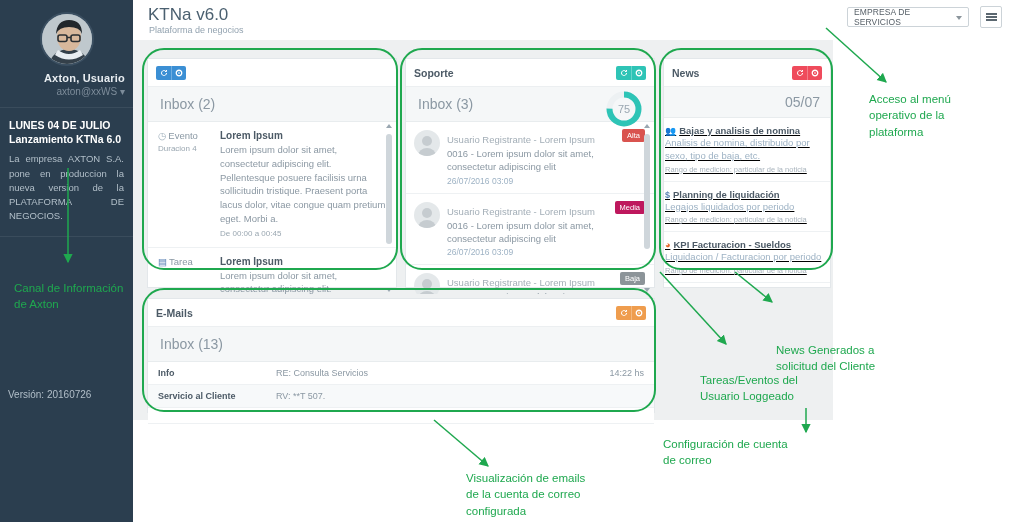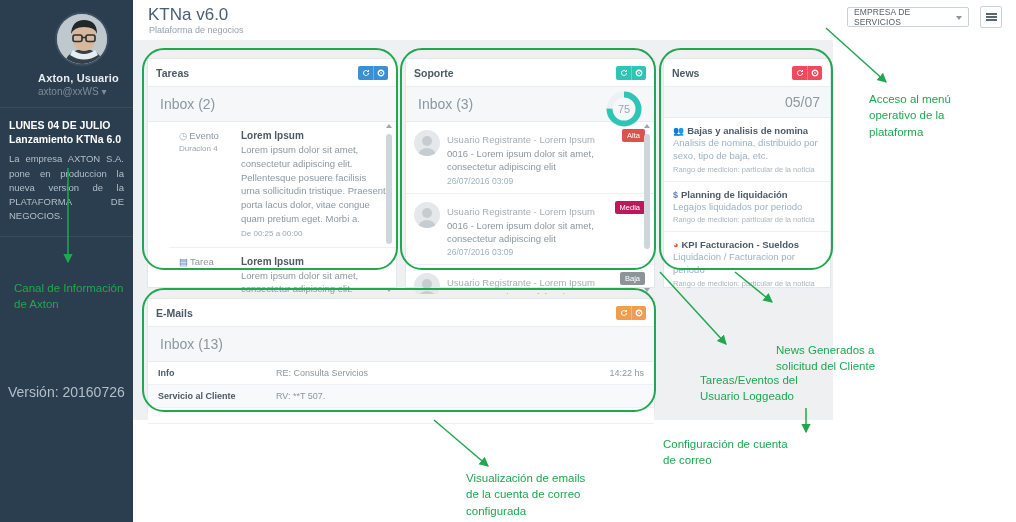--- a/index.html
+++ b/index.html
@@ -9,39 +9,39 @@
     background: #ffffff;
     overflow: hidden;
   }
   #root { position: relative; width: 1016px; height: 522px; background:#fff; }
 
   
   .sidebar {
     position: absolute; left: 0; top: 0; width: 133px; height: 522px;
     background: #2b3e4f; color: #c7d0d8;
   }
-  .sb-profile { padding: 12px 8px 10px; text-align: left; margin-left: 30px; }
+  .sb-profile { padding: 12px 8px 10px; text-align: right; }
   .avatar {
     width: 54px; height: 54px; border-radius: 50%;
     margin: 0 auto 6px; overflow: hidden;
     border: 2px solid #3b4f61; background:#9aa7b2; position: relative;
   }
   .avatar svg { display:block; }
   .sb-name { font-size: 11px; font-weight: bold; color: #e8edf1; letter-spacing: .2px; }
   .sb-mail { font-size: 10px; color: #7d8c9a; margin-top: 2px; }
 
   .sb-news { padding: 10px 9px 12px; border-top: 1px solid #3a4c5c; }
   .sb-news-date { font-size: 10.5px; font-weight: bold; color:#ffffff; line-height: 1.35; }
   .sb-news-title { font-size: 10.5px; font-weight: bold; color:#ffffff; line-height: 1.35; }
   .sb-news-body {
     font-size: 9.5px; color:#b2bfc9; line-height: 1.5; margin-top: 6px;
     text-align: justify;
   }
   .sb-news-bottom { border-bottom: 1px solid #3a4c5c; margin: 12px -9px 0; }
-  .sb-version { position:absolute; left: 8px; bottom: 122px; font-size: 14px; color:#b2bfc9; }
+  .sb-version { position:absolute; left: 8px; bottom: 122px; font-size: 10px; color:#b2bfc9; }
 
   
   .main { position: absolute; left: 133px; top: 0; right: 0; height: 522px; background:#fff; }
   .topbar { position:absolute; left:0; top:0; width: 100%; height: 40px; background:#fff; }
   .app-title { position:absolute; left: 15px; top: 5px; font-size: 17px; color:#4b6070; font-weight: normal; }
   .app-sub   { position:absolute; left: 16px; top: 25px; font-size: 9px; color:#93a3b0; }
 
   .company-select {
     position:absolute; right: 47px; top: 7px; width: 122px; height: 20px;
     border: 1px solid #ccd3d8; border-radius: 2px; background:#fff;
@@ -80,21 +80,21 @@
   .btn-grp .b + .b { border-left: 1px solid rgba(255,255,255,.28); }
   .ico-refresh, .ico-gear { display:block; }
 
   .panel-sub {
     background:#f5f7f8; padding: 9px 12px; font-size: 14px; color:#8b98a3;
     position: relative; border-bottom: 1px solid #e8ecee;
   }
 
   
   #panel-tareas { left: 14px; top: 18px; width: 250px; height: 230px; }
-  .tasklist { position:relative; height: 172px; overflow:hidden;padding-left:21px; }
+  .tasklist { position:relative; height: 172px; overflow:hidden; }
   .task-row { display:flex; padding: 8px 10px 9px; border-bottom: 1px solid #eef1f3; }
   .task-meta { width: 62px; flex:0 0 62px; }
   .task-kind { font-size: 9.5px; color:#8a98a4; white-space:nowrap; }
   .task-kind .gl { color:#6f7f8c; margin-right:2px; }
   .task-kind.evento .gl { color:#9fb0bc; }
   .task-kind.tarea  .gl { color:#5b82b5; }
   .task-dur { font-size: 8px; color:#9aa7b1; margin-top: 3px; }
   .task-body { flex:1; }
   .task-title { font-size: 10px; font-weight: bold; color:#4c5a66; margin-bottom: 2px; }
   .task-text { font-size: 9.5px; color:#8b98a3; line-height: 1.45; }
@@ -123,21 +123,21 @@
   .sup-body { flex:1; min-width:0; }
   .sup-name { font-size: 9.5px; font-weight:bold; color:#4c5a66; }
   .sup-name span { font-weight: normal; color:#a3aeb7; }
   .sup-desc { font-size: 9.5px; color:#8b98a3; line-height:1.4; }
   .sup-date { font-size: 8.5px; color:#9db2c4; margin-top:2px; }
   .badge { font-size: 7.5px; color:#fff; padding: 2px 5px; border-radius:2px; margin-left:4px; flex:0 0 auto; }
 
   
   #panel-news { left: 530px; top: 18px; width: 168px; height: 230px; }
   .news-date { text-align: right; font-size: 14px; color:#8b98a3; padding: 7px 10px; background:#f5f7f8; border-bottom:1px solid #e8ecee; }
-  .news-item { padding: 7px 9px 7px; border-bottom: 1px solid #eef1f3; }
+  .news-item { padding: 7px 1px 7px; border-bottom: 1px solid #eef1f3; text-decoration: underline; }
   .news-title { font-size: 9.5px; font-weight:bold; color:#4c5a66; }
   .news-title .nico { margin-right: 3px; }
   .news-sub { font-size: 9.5px; color:#9db2c4; line-height:1.35; margin-top:1px; }
   .news-range { font-size: 7.5px; color:#a9b4bd; margin-top:2px; }
 
   
   #panel-emails { left: 14px; top: 258px; width: 508px; height: 115px; }
   .mail-row { display:flex; padding: 6px 10px; font-size: 9px; border-bottom: 1px solid #eef1f3; background:#fff; }
   .mail-row.alt { background:#f7f9fa; }
   .mail-from { width: 118px; flex:0 0 118px; font-weight: bold; color:#4c5a66; }
@@ -212,21 +212,20 @@
           </span>
       </div>
     </div>
 
     <div class="canvas">
       <div class="canvas-white-right"></div>
       <div class="canvas-white-bottom"></div>
 
       <div class="panel" id="panel-tareas">
         <div class="panel-head">
-          <div class="panel-title">Tareas</div>
           <div class="btn-grp">
             <span class="b" id="tar-b1" style="background: rgb(59, 143, 212);">
               <svg class="ico-refresh" width="8" height="8" viewBox="0 0 16 16">
                   <path d="M13 8a5 5 0 1 1-1.5-3.5M13 2v3h-3" fill="none" stroke="#fff" stroke-width="2"></path>
                 </svg>
             </span>
             <span class="b" id="tar-b2" style="background: rgb(59, 143, 212);">
               <svg class="ico-gear" width="8" height="8" viewBox="0 0 16 16">
                   <circle cx="8" cy="8" r="5.5" fill="none" stroke="#fff" stroke-width="2.6"></circle>
                   <circle cx="8" cy="8" r="1.6" fill="#fff"></circle>
@@ -240,21 +239,21 @@
           <div class="task-row">
             <div class="task-meta">
               <div class="task-kind evento">
                 <span class="gl">◷</span><span>Evento</span>
               </div>
               <div class="task-dur">Duracion 4</div>
             </div>
             <div class="task-body">
               <div class="task-title">Lorem Ipsum</div>
               <div class="task-text">Lorem ipsum dolor sit amet, consectetur adipiscing elit. Pellentesque posuere facilisis urna sollicitudin tristique. Praesent porta lacus dolor, vitae congue quam pretium eget. Morbi a.</div>
-              <div class="task-time">De 00:25 a 00:00</div>
+              <div class="task-time">De 00:00 a 00:45</div>
             </div>
           </div>
 
           <div class="task-row">
             <div class="task-meta">
               <div class="task-kind tarea">
                 <span class="gl">▤</span><span>Tarea</span>
               </div>
             </div>
             <div class="task-body">

